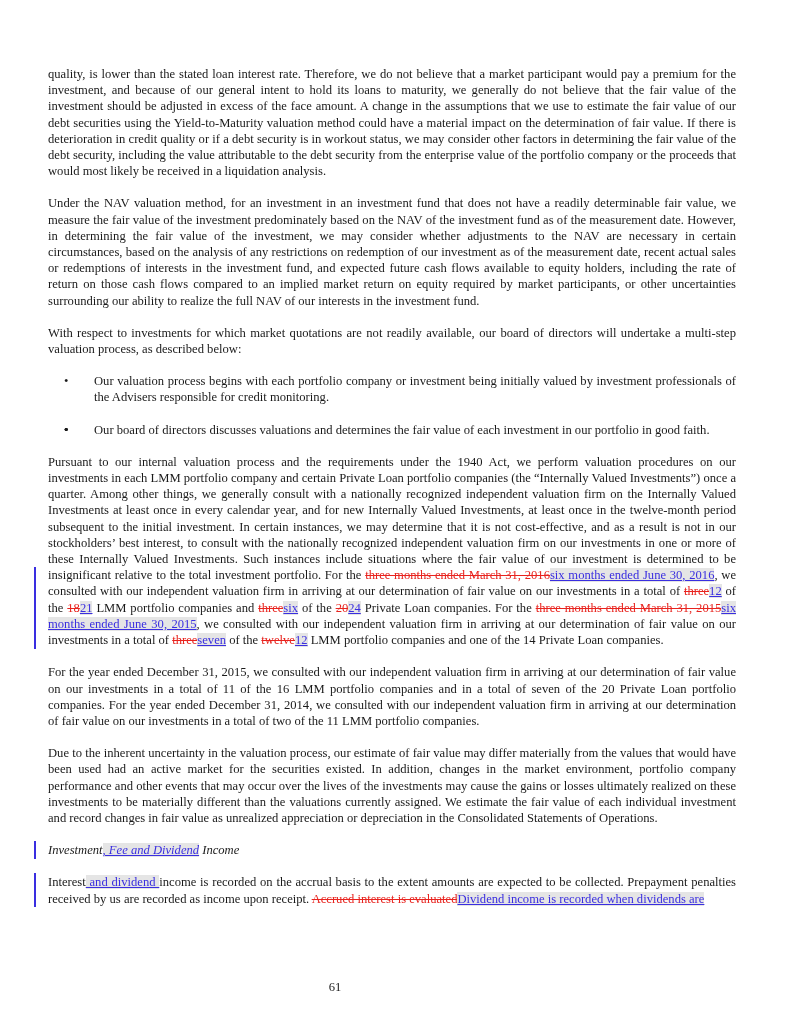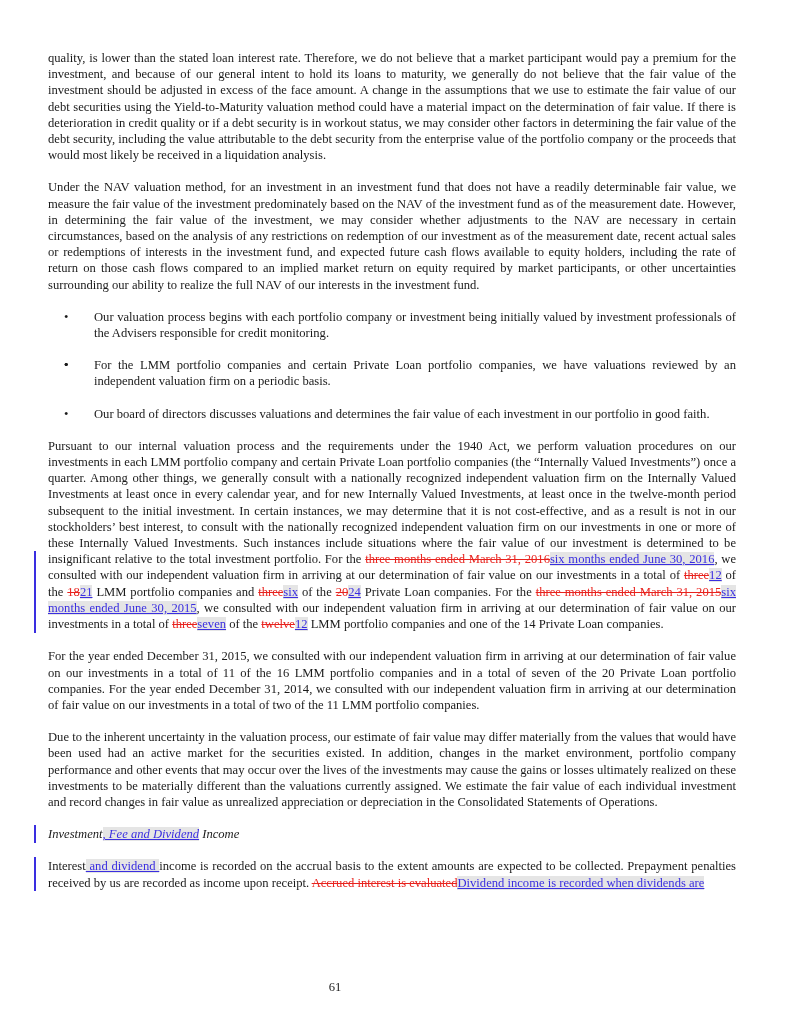--- a/index.html
+++ b/index.html
@@ -1,41 +1,42 @@
 <!DOCTYPE html>
 <html><head>
 <meta charset="utf-8">
 <style>
   html, body { margin: 0; padding: 0; background: #ffffff; }
   body { width: 799px; height: 1034px; position: relative; overflow: hidden;
          font-family: "Liberation Serif", "DejaVu Serif", serif; color: #1a1a1a; }
   .page { position: absolute; left: 48px; top: 50px; width: 688px; font-size: 12.6px; line-height: 16.2px; }
-  p { margin: 0 0 16px 0; text-align: justify; }
+  p { margin: 16px 0 16px 0; text-align: justify; }
   .bullets { list-style: none; margin: 0 0 0 0; padding: 0; }
   .bullets li { position: relative; padding-left: 46px; margin: 0 0 16px 0; text-align: justify; }
   .bullets li .dot { position: absolute; left: 16px; top: 0; }
   .del { color: #e8231e; text-decoration: line-through; }
   .ins { color: #3a2ee0; text-decoration: underline; background: #e5e5e5; }
   .rev { position: relative; }
   .bar { position: absolute; left: -14px; width: 2px; background: #3a2ee0; }
   .heading-it { font-style: italic; }
   .pagenum { position: absolute; left: 0; width: 670px; top: 980px; text-align: center; font-size: 12.6px; }
 </style>
 </head>
 <body>
 
 <div class="page">
   <p>quality, is lower than the stated loan interest rate. Therefore, we do not believe that a market participant would pay a premium for the investment, and because of our general intent to hold its loans to maturity, we generally do not believe that the fair value of the investment should be adjusted in excess of the face amount. A change in the assumptions that we use to estimate the fair value of our debt securities using the Yield-to-Maturity valuation method could have a material impact on the determination of fair value. If there is deterioration in credit quality or if a debt security is in workout status, we may consider other factors in determining the fair value of the debt security, including the value attributable to the debt security from the enterprise value of the portfolio company or the proceeds that would most likely be received in a liquidation analysis.</p>
   <p>Under the NAV valuation method, for an investment in an investment fund that does not have a readily determinable fair value, we measure the fair value of the investment predominately based on the NAV of the investment fund as of the measurement date. However, in determining the fair value of the investment, we may consider whether adjustments to the NAV are necessary in certain circumstances, based on the analysis of any restrictions on redemption of our investment as of the measurement date, recent actual sales or redemptions of interests in the investment fund, and expected future cash flows available to equity holders, including the rate of return on those cash flows compared to an implied market return on equity required by market participants, or other uncertainties surrounding our ability to realize the full NAV of our interests in the investment fund.</p>
+  <p>With respect to investments for which market quotations are not readily available, our board of directors will undertake a multi-step valuation process, as described below:</p>
 
   <ul class="bullets">
     <li><span class="dot">•</span><span>Our valuation process begins with each portfolio company or investment being initially valued by investment professionals of the Advisers responsible for credit monitoring.</span></li>
     <li><span class="dot">•</span></li>
     <li><span class="dot">•</span></li>
-    <li><span class="dot">•</span><span>For the LMM portfolio companies and certain Private Loan portfolio companies, we have valuations reviewed by an independent valuation firm on a periodic basis.</span></li>
+    <li><span class="dot">•</span></li>
     <li><span class="dot">•</span><span>Our board of directors discusses valuations and determines the fair value of each investment in our portfolio in good faith.</span></li>
   </ul>
 
   <p class="rev">
     <span class="bar" style="top:113px;height:82px;"></span>
     <span>Pursuant to our internal valuation process and the requirements under the 1940 Act, we perform valuation procedures on our investments in each LMM portfolio company and certain Private Loan portfolio companies (the “Internally Valued Investments”) once a quarter. Among other things, we generally consult with a nationally recognized independent valuation firm on the Internally Valued Investments at least once in every calendar year, and for new Internally Valued Investments, at least once in the twelve-month period subsequent to the initial investment. In certain instances, we may determine that it is not cost-effective, and as a result is not in our stockholders’ best interest, to consult with the nationally recognized independent valuation firm on our investments in one or more of these Internally Valued Investments. Such instances include situations where the fair value of our investment is determined to be insignificant relative </span><span><span>to the total investment portfolio. For the </span><span class="del">three months ended March 31, 2016</span><span class="ins">six months ended June 30, 2016</span><span>, we consulted with our independent valuation firm in arriving at our determination of fair value on our investments in a total of </span><span class="del">three</span><span class="ins">12</span><span> of the </span><span class="del">18</span><span class="ins">21</span><span> LMM portfolio companies and </span><span class="del">three</span><span class="ins">six</span><span> of the </span><span class="del">20</span><span class="ins">24</span><span> Private Loan companies. For the </span><span class="del">three months ended March 31, 2015</span><span class="ins">six months ended June 30, 2015</span><span>, we consulted with our independent valuation firm in arriving at our determination of fair value on our investments in a total of </span><span class="del">three</span><span class="ins">seven</span><span> of the </span><span class="del">twelve</span><span class="ins">12</span><span> LMM portfolio companies and one of the 14 Private Loan companies.</span></span>
   </p>
 
   <p>For the year ended December 31, 2015, we consulted with our independent valuation firm in arriving at our determination of fair value on our investments in a total of 11 of the 16 LMM portfolio companies and in a total of seven of the 20 Private Loan portfolio companies.  For the year ended December 31, 2014, we consulted with our independent valuation firm in arriving at our determination of fair value on our investments in a total of two of the 11 LMM portfolio companies.</p>
   <p>Due to the inherent uncertainty in the valuation process, our estimate of fair value may differ materially from the values that would have been used had an active market for the securities existed. In addition, changes in the market environment, portfolio company performance and other events that may occur over the lives of the investments may cause the gains or losses ultimately realized on these investments to be materially different than the valuations currently assigned. We estimate the fair value of each individual investment and record changes in fair value as unrealized appreciation or depreciation in the Consolidated Statements of Operations.</p>

